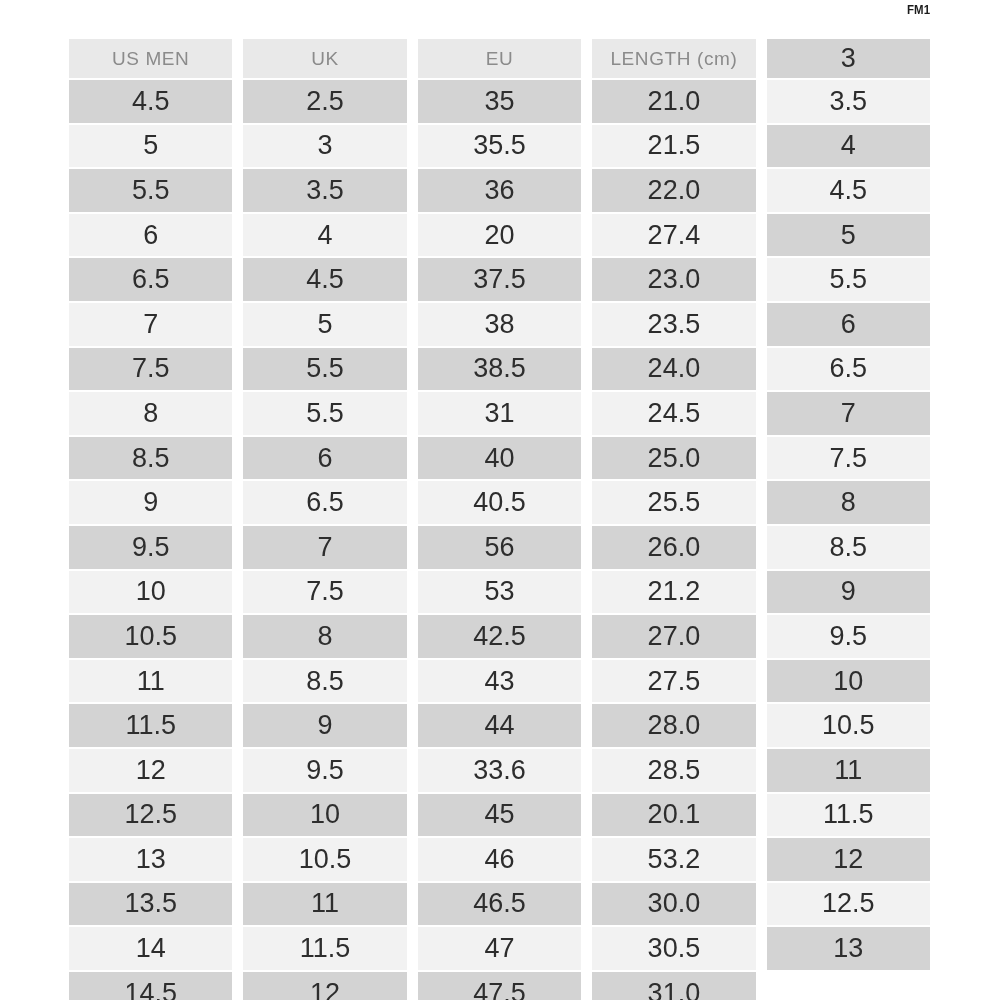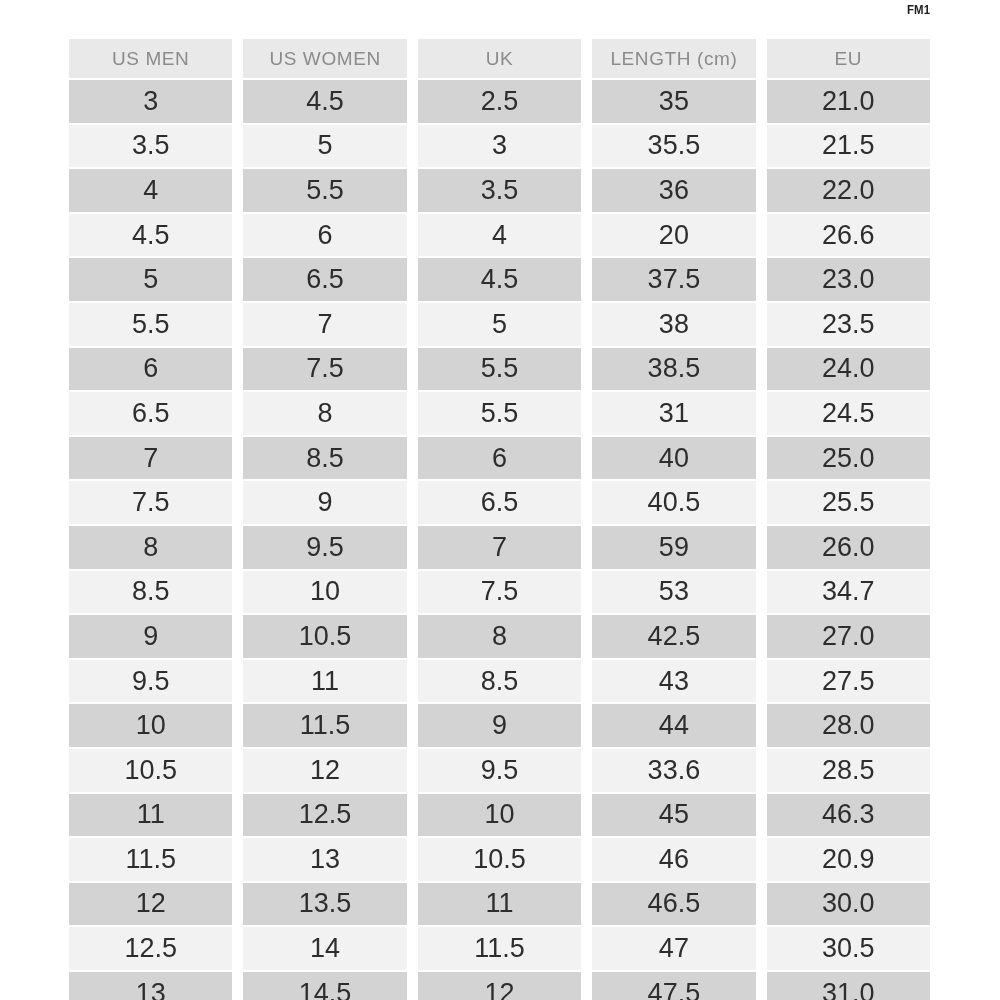--- a/index.html
+++ b/index.html
@@ -64,39 +64,38 @@
   .row-dark .cell { background: var(--row-dark); }
   .row-light .cell { background: var(--row-light); }
 </style>
 </head>
 <body>
 
 <div class="figure-code">FM1</div>
 
 <div class="size-table">
   <div class="header-cell">US MEN</div>
-  <div class="header-cell">US WOMEN</div>
   <div class="header-cell">UK</div>
+  <div class="header-cell">EU</div>
   <div class="header-cell">LENGTH (cm)</div>
-  <div class="header-cell">EU</div>
 
 <div class="table-row row-dark"><div class="cell">3</div><div class="cell">4.5</div><div class="cell">2.5</div><div class="cell">35</div><div class="cell">21.0</div></div>
     <div class="table-row row-light"><div class="cell">3.5</div><div class="cell">5</div><div class="cell">3</div><div class="cell">35.5</div><div class="cell">21.5</div></div>
     <div class="table-row row-dark"><div class="cell">4</div><div class="cell">5.5</div><div class="cell">3.5</div><div class="cell">36</div><div class="cell">22.0</div></div>
-    <div class="table-row row-light"><div class="cell">4.5</div><div class="cell">6</div><div class="cell">4</div><div class="cell">20</div><div class="cell">26.6</div></div>
+    <div class="table-row row-light"><div class="cell">4.5</div><div class="cell">6</div><div class="cell">4</div><div class="cell">20</div><div class="cell">27.4</div></div>
     <div class="table-row row-dark"><div class="cell">5</div><div class="cell">6.5</div><div class="cell">4.5</div><div class="cell">37.5</div><div class="cell">23.0</div></div>
     <div class="table-row row-light"><div class="cell">5.5</div><div class="cell">7</div><div class="cell">5</div><div class="cell">38</div><div class="cell">23.5</div></div>
     <div class="table-row row-dark"><div class="cell">6</div><div class="cell">7.5</div><div class="cell">5.5</div><div class="cell">38.5</div><div class="cell">24.0</div></div>
     <div class="table-row row-light"><div class="cell">6.5</div><div class="cell">8</div><div class="cell">5.5</div><div class="cell">31</div><div class="cell">24.5</div></div>
     <div class="table-row row-dark"><div class="cell">7</div><div class="cell">8.5</div><div class="cell">6</div><div class="cell">40</div><div class="cell">25.0</div></div>
     <div class="table-row row-light"><div class="cell">7.5</div><div class="cell">9</div><div class="cell">6.5</div><div class="cell">40.5</div><div class="cell">25.5</div></div>
-    <div class="table-row row-dark"><div class="cell">8</div><div class="cell">9.5</div><div class="cell">7</div><div class="cell">59</div><div class="cell">26.0</div></div>
-    <div class="table-row row-light"><div class="cell">8.5</div><div class="cell">10</div><div class="cell">7.5</div><div class="cell">53</div><div class="cell">34.7</div></div>
+    <div class="table-row row-dark"><div class="cell">8</div><div class="cell">9.5</div><div class="cell">7</div><div class="cell">56</div><div class="cell">26.0</div></div>
+    <div class="table-row row-light"><div class="cell">8.5</div><div class="cell">10</div><div class="cell">7.5</div><div class="cell">53</div><div class="cell">21.2</div></div>
     <div class="table-row row-dark"><div class="cell">9</div><div class="cell">10.5</div><div class="cell">8</div><div class="cell">42.5</div><div class="cell">27.0</div></div>
     <div class="table-row row-light"><div class="cell">9.5</div><div class="cell">11</div><div class="cell">8.5</div><div class="cell">43</div><div class="cell">27.5</div></div>
     <div class="table-row row-dark"><div class="cell">10</div><div class="cell">11.5</div><div class="cell">9</div><div class="cell">44</div><div class="cell">28.0</div></div>
     <div class="table-row row-light"><div class="cell">10.5</div><div class="cell">12</div><div class="cell">9.5</div><div class="cell">33.6</div><div class="cell">28.5</div></div>
-    <div class="table-row row-dark"><div class="cell">11</div><div class="cell">12.5</div><div class="cell">10</div><div class="cell">45</div><div class="cell">46.3</div></div>
-    <div class="table-row row-light"><div class="cell">11.5</div><div class="cell">13</div><div class="cell">10.5</div><div class="cell">46</div><div class="cell">20.9</div></div>
+    <div class="table-row row-dark"><div class="cell">11</div><div class="cell">12.5</div><div class="cell">10</div><div class="cell">45</div><div class="cell">20.1</div></div>
+    <div class="table-row row-light"><div class="cell">11.5</div><div class="cell">13</div><div class="cell">10.5</div><div class="cell">46</div><div class="cell">53.2</div></div>
     <div class="table-row row-dark"><div class="cell">12</div><div class="cell">13.5</div><div class="cell">11</div><div class="cell">46.5</div><div class="cell">30.0</div></div>
     <div class="table-row row-light"><div class="cell">12.5</div><div class="cell">14</div><div class="cell">11.5</div><div class="cell">47</div><div class="cell">30.5</div></div>
     <div class="table-row row-dark"><div class="cell">13</div><div class="cell">14.5</div><div class="cell">12</div><div class="cell">47.5</div><div class="cell">31.0</div></div>
   </div>
 
 </body></html>

